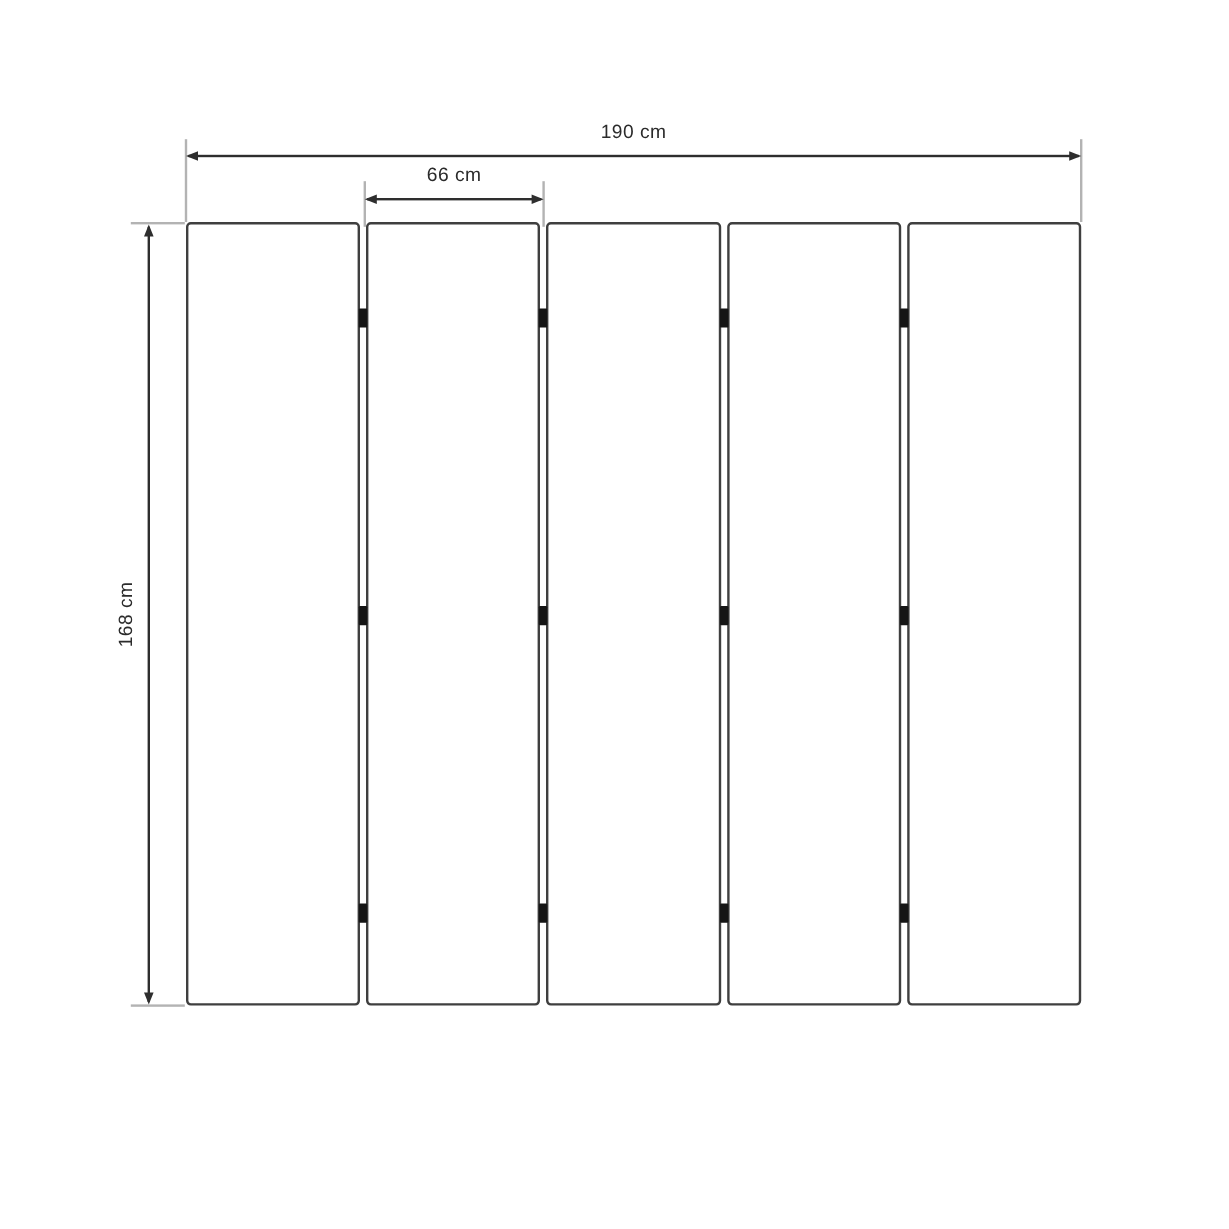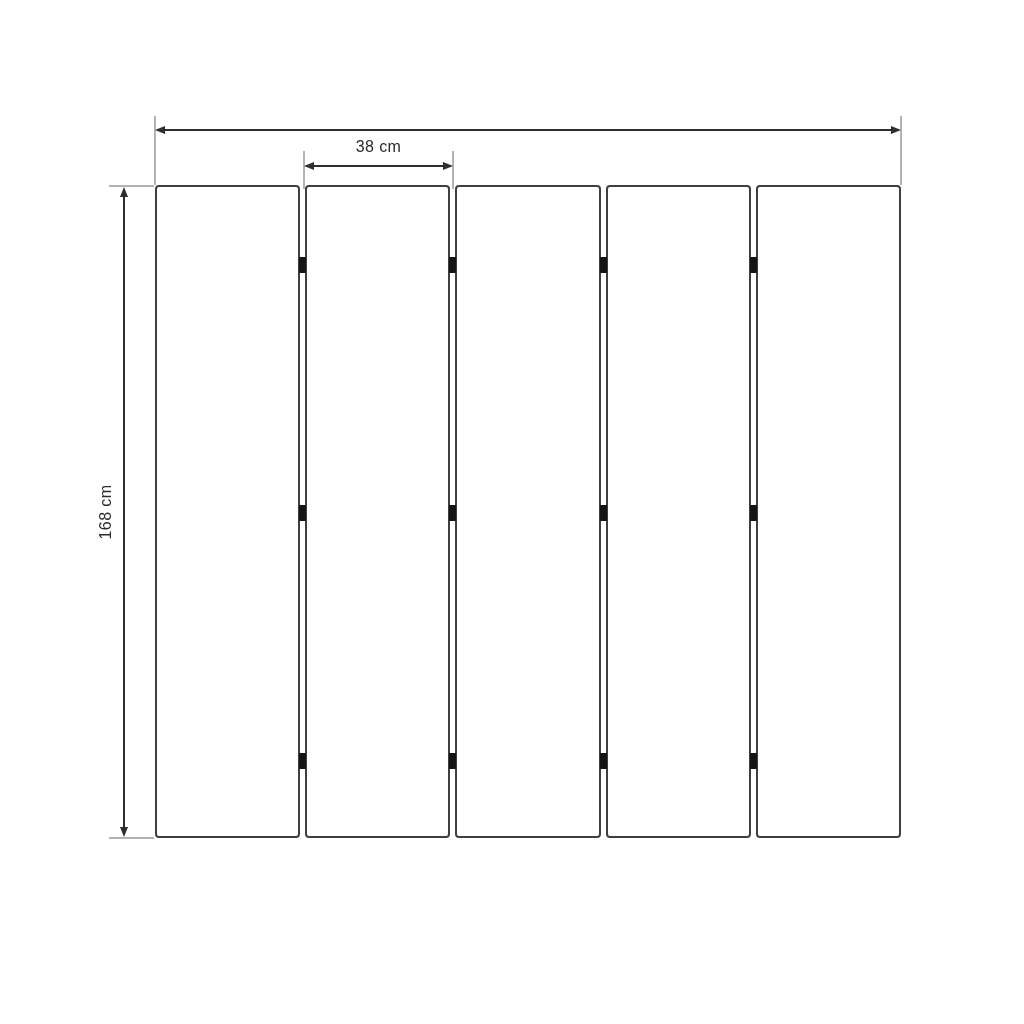--- a/index.html
+++ b/index.html
@@ -73,27 +73,28 @@
       <div class="hinge" style="left: 294.4px; top: 320px;"></div>
       <div class="hinge" style="left: 294.4px; top: 568px;"></div>
       <div class="hinge" style="left: 444.6px; top: 72px;"></div>
       <div class="hinge" style="left: 444.6px; top: 320px;"></div>
       <div class="hinge" style="left: 444.6px; top: 568px;"></div>
       <div class="hinge" style="left: 594.8px; top: 72px;"></div>
       <div class="hinge" style="left: 594.8px; top: 320px;"></div>
       <div class="hinge" style="left: 594.8px; top: 568px;"></div>
     </div>
 
+  <div class="dim-label" style="left:155px;top:102px;width:746px;">190 cm</div>
   <div class="ext-line-v" style="left:154px;top:116px;height:69px;"></div>
   <div class="ext-line-v" style="left:900px;top:116px;height:69px;"></div>
   <div class="dim-line-h" style="left:157px;top:129px;width:742px;"></div>
   <div class="arr arr-left" style="left:155px;top:126px;"></div>
   <div class="arr arr-right" style="left:891px;top:126px;"></div>
 
-  <div class="dim-label" style="left:305px;top:138px;width:147px;">38 cm</div>
+  <div class="dim-label" style="left:305px;top:138px;width:147px;">66 cm</div>
   <div class="ext-line-v" style="left:303px;top:151px;height:38px;"></div>
   <div class="ext-line-v" style="left:452px;top:151px;height:38px;"></div>
   <div class="dim-line-h" style="left:306px;top:165px;width:145px;"></div>
   <div class="arr arr-left" style="left:304px;top:162px;"></div>
   <div class="arr arr-right" style="left:443px;top:162px;"></div>
 
   <div class="dim-label rot" style="left:106px;top:512px;">168 cm</div>
   <div class="ext-line-h" style="left:109px;top:185px;width:45px;"></div>
   <div class="ext-line-h" style="left:109px;top:837px;width:45px;"></div>
   <div class="dim-line-v" style="left:123px;top:189px;height:646px;"></div>

